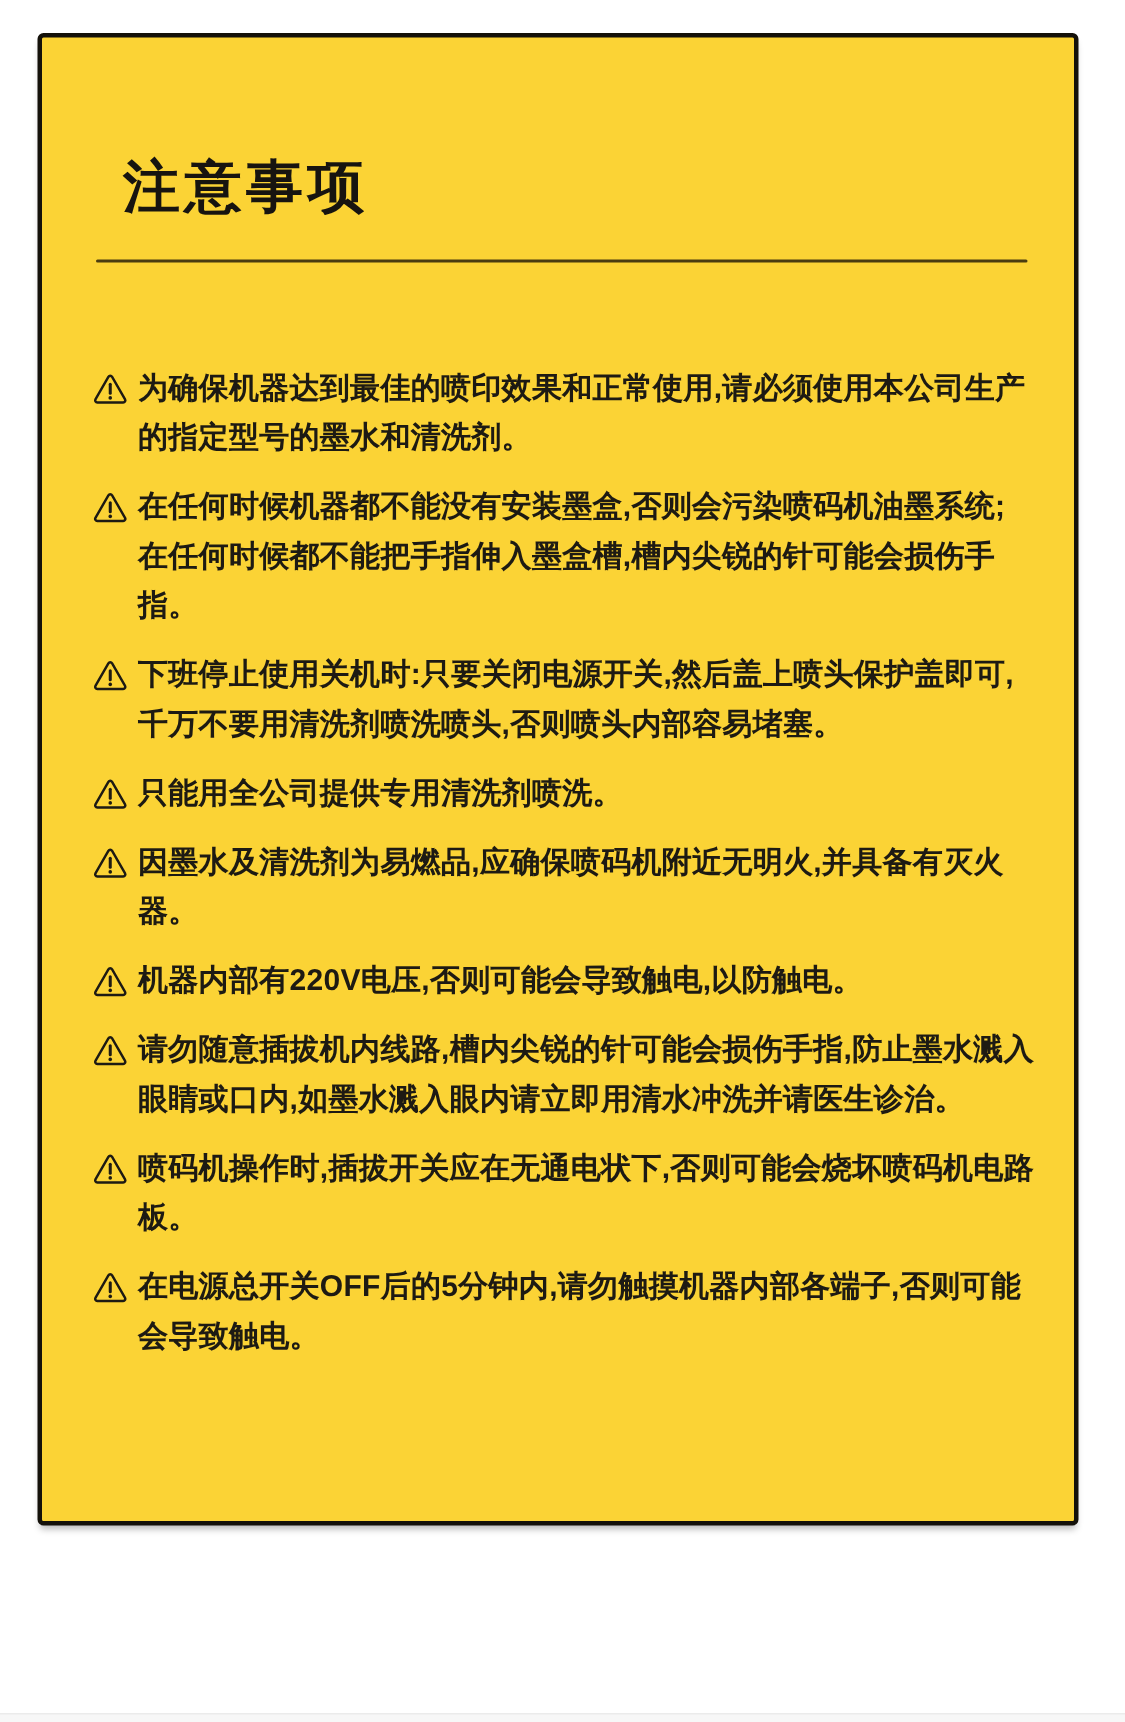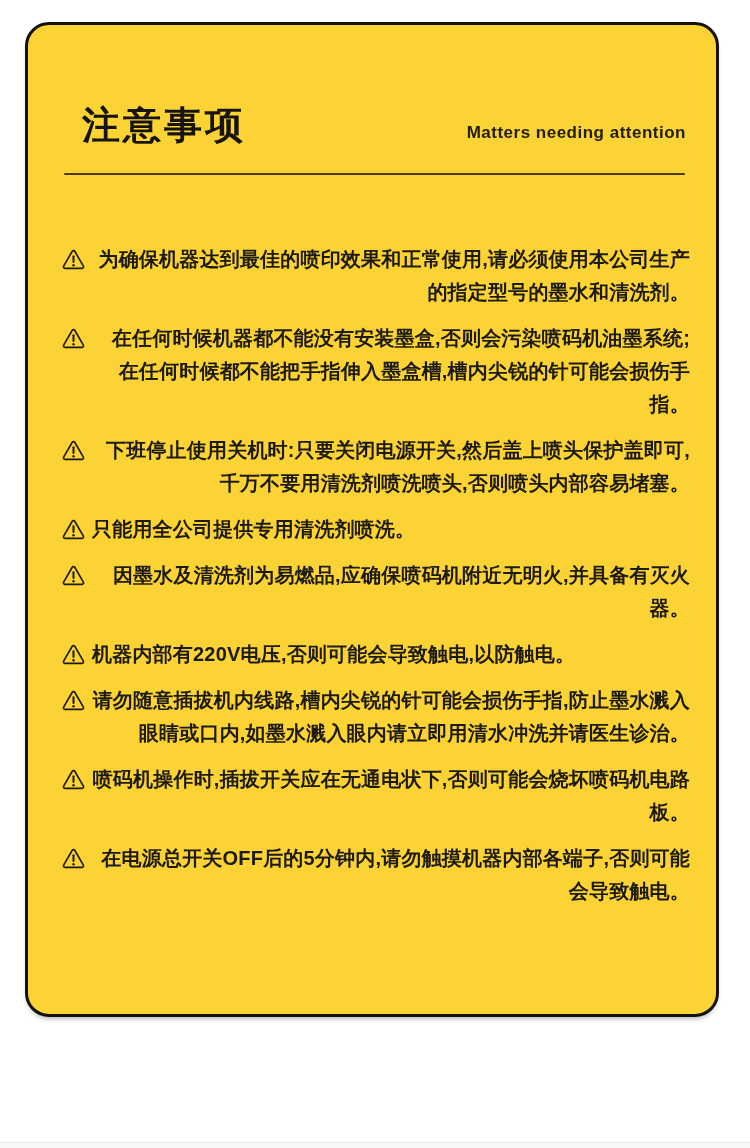--- a/index.html
+++ b/index.html
@@ -17,21 +17,21 @@
   }
   .card {
     position: absolute;
     left: 25px;
     top: 22px;
     width: 694px;
     height: 995px;
     box-sizing: border-box;
     background: #FBD335;
     border: 3px solid #14110a;
-    border-radius: 24px;
+    border-radius: 4px;
     box-shadow: 0 4px 5px -2px rgba(0,0,0,0.28);
   }
   .card-header {
     display: flex;
     justify-content: space-between;
     align-items: baseline;
     margin: 80px 30px 0 54px;
   }
   .card-title {
     font-size: 38px;
@@ -69,40 +69,38 @@
     margin-top: 6px;
     margin-right: 7px;
   }
   .warning-text {
     font-size: 20px;
     line-height: 33px;
     font-weight: 600;
     color: #1d1a13;
     letter-spacing: 0.2px;
     max-width: 600px;
-    text-align: right;
   }
   .page-bottom-strip {
     position: absolute;
     left: 0;
     bottom: 0;
     width: 100%;
     height: 5px;
     background: #f7f7f7;
     border-top: 1px solid #ebebeb;
   }
 </style>
 </head>
 <body>
 
 <div class="page">
   <div class="card">
     <div class="card-header">
       <div class="card-title">注意事项</div>
-      <div class="card-subtitle">Matters needing attention</div>
     </div>
     <div class="divider"></div>
     <div class="warnings-list">
   <div class="warning-item">
     <svg class="warning-icon" viewBox="0 0 24 21" xmlns="http://www.w3.org/2000/svg" aria-hidden="true">
       <path d="M10.7 1.9 L1.7 17.5 a1.5 1.5 0 0 0 1.3 2.25 h18 a1.5 1.5 0 0 0 1.3 -2.25 L13.3 1.9 a1.5 1.5 0 0 0 -2.6 0 Z" fill="none" stroke="#1d1a13" stroke-width="1.7" stroke-linejoin="round"></path>
       <line x1="12" y1="7" x2="12" y2="13.2" stroke="#1d1a13" stroke-width="2.1" stroke-linecap="round"></line>
       <circle cx="12" cy="16.5" r="1.25" fill="#1d1a13"></circle>
     </svg>
     <div class="warning-text">为确保机器达到最佳的喷印效果和正常使用,请必须使用本公司生产的指定型号的墨水和清洗剂。</div>

